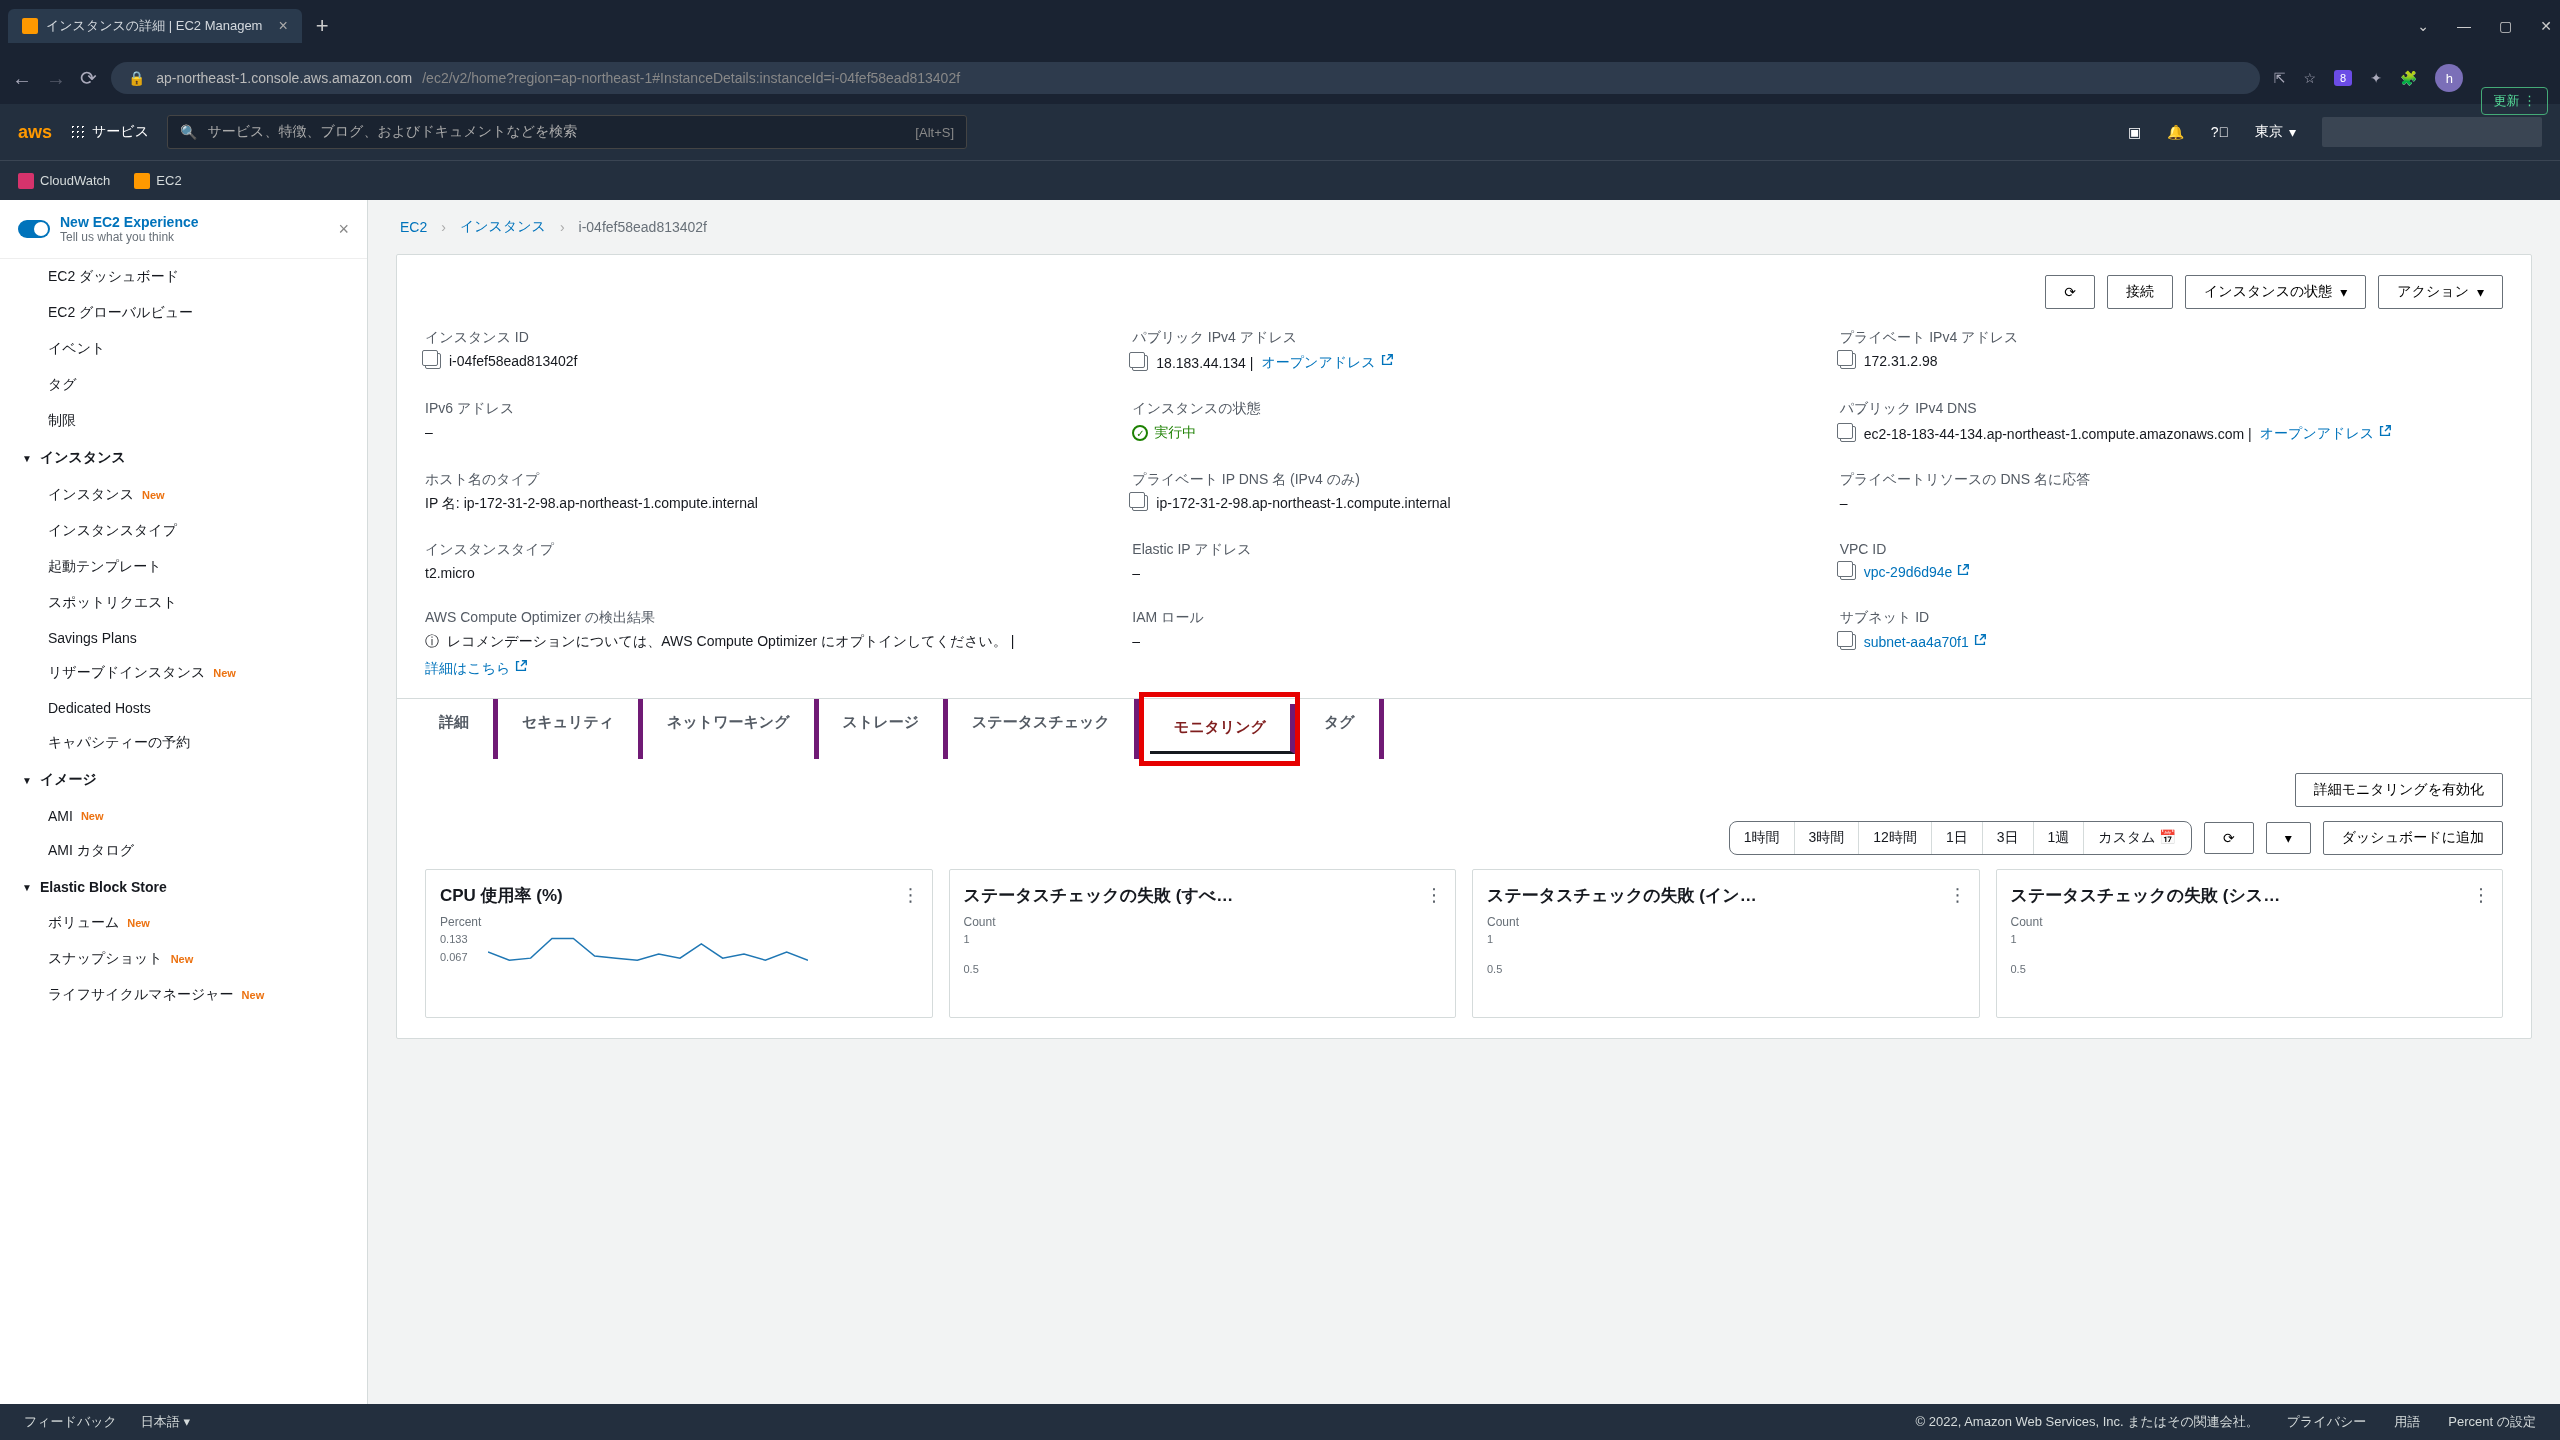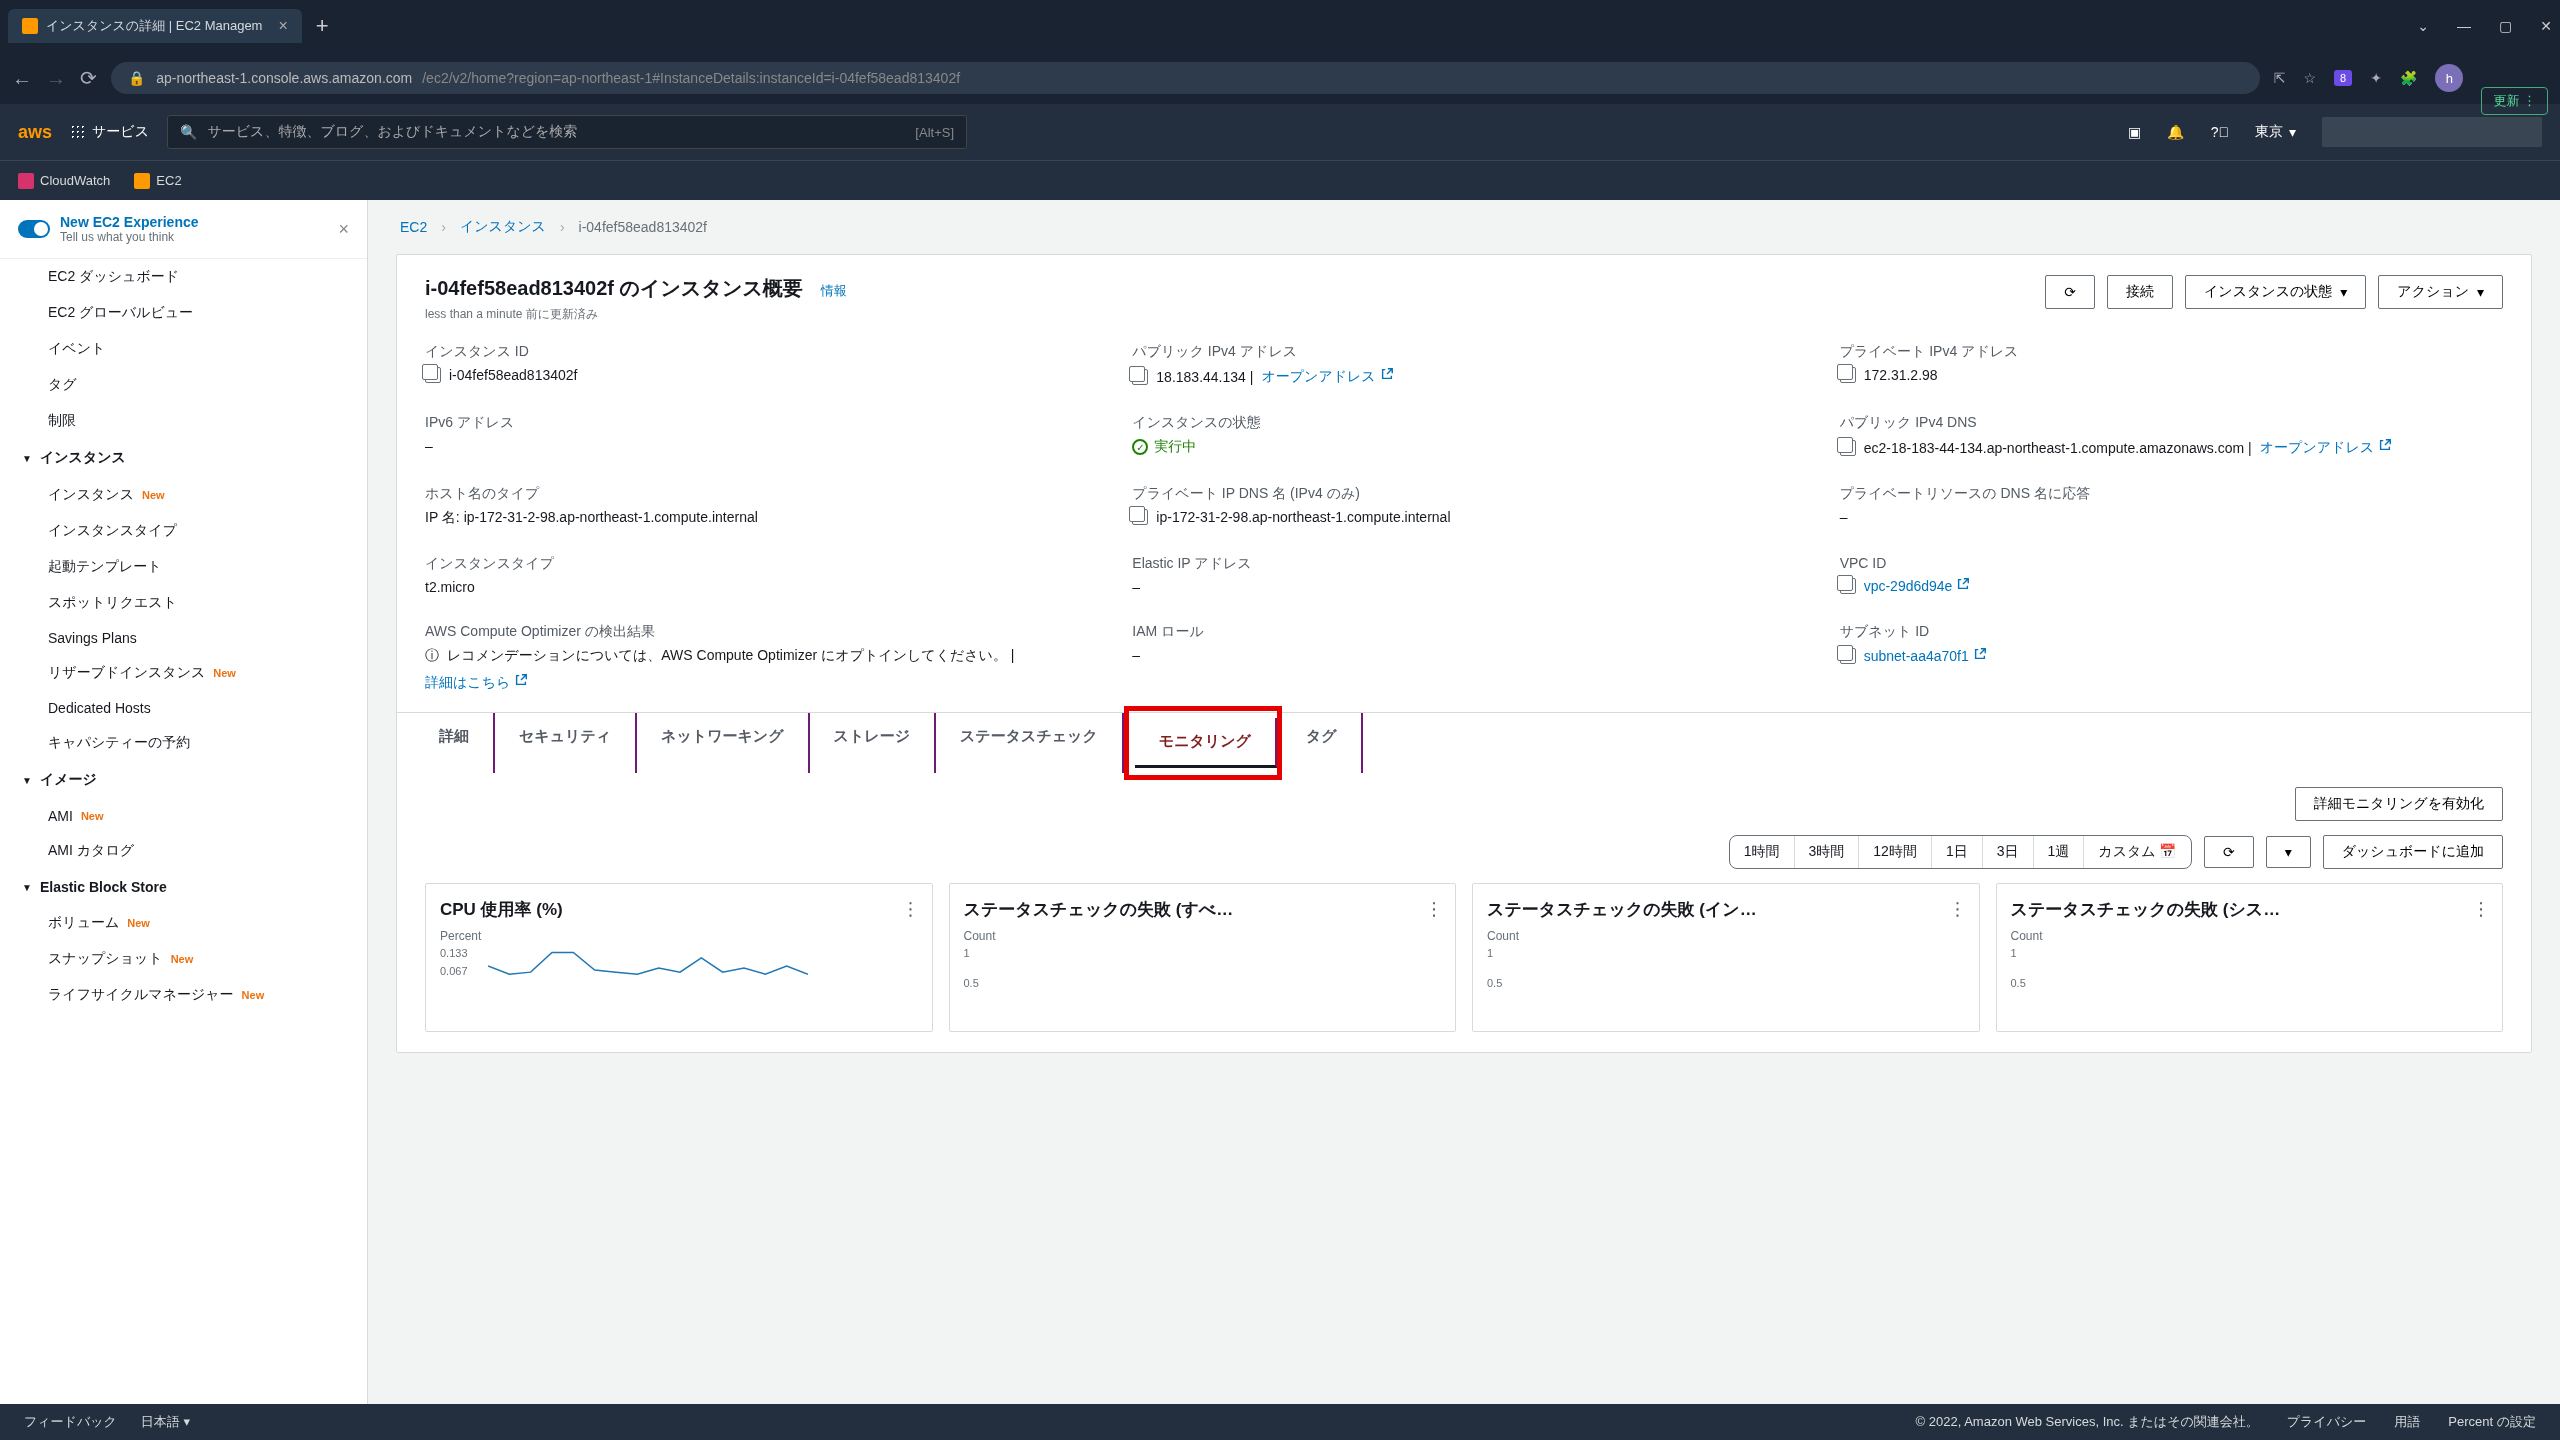--- a/index.html
+++ b/index.html
@@ -77,21 +77,21 @@
 .detail-label { color: #545b64; font-size: 14px; margin-bottom: 6px; }
 .detail-value { font-size: 14px; display: flex; align-items: center; gap: 8px; flex-wrap: wrap; }
 .copy-icon { width: 16px; height: 16px; border: 1.5px solid #687078; border-radius: 2px; position: relative; cursor: pointer; flex-shrink: 0; }
 .copy-icon::before { content: ''; position: absolute; left: -4px; top: -4px; width: 14px; height: 14px; border: 1.5px solid #687078; border-radius: 2px; background: #fff; }
 .link { color: #0073bb; text-decoration: none; }
 .status-ok { color: #1d8102; display: flex; align-items: center; gap: 6px; }
 .status-circle { width: 16px; height: 16px; border: 2px solid #1d8102; border-radius: 50%; display: flex; align-items: center; justify-content: center; font-size: 10px; }
 
 
 .tabbar { border-top: 1px solid #d5dbdb; padding: 0 18px; display: flex; }
-.tab-item { padding: 14px 24px; font-size: 15px; font-weight: bold; color: #545b64; cursor: pointer; border-right: 2px solid #701a75; }
+.tab-item { padding: 14px 24px; font-size: 15px; font-weight: bold; color: #545b64; cursor: pointer; border-right: 5px solid #701a75; }
 .tab-item.active { color: #7f1d1d; border-bottom: 3px solid #16191f; margin-left: 6px; }
 .tab-highlight { border: 5px solid #e60000; margin: -7px 0; padding: 7px 0; }
 
 
 .mon-toolbar { display: flex; justify-content: flex-end; padding: 14px 28px; }
 .mon-toolbar2 { display: flex; justify-content: flex-end; padding: 0 28px 14px; gap: 12px; align-items: center; }
 .time-range { display: flex; border: 1px solid #687078; border-radius: 8px; overflow: hidden; }
 .time-range span { padding: 7px 14px; border-right: 1px solid #d5dbdb; cursor: pointer; font-size: 14px; }
 .time-range span:last-child { border-right: none; }
 
@@ -219,25 +219,20 @@
     <div class="breadcrumb">
       <a href="#">EC2</a>
       <span class="bc-sep">›</span>
       <a href="#">インスタンス</a>
       <span class="bc-sep">›</span>
       <span>i-04fef58ead813402f</span>
     </div>
 
     <div class="panel">
       <div class="panel-header">
-        <div class="panel-title-area">
-          <h2>i-04fef58ead813402f のインスタンス概要</h2>
-          <a class="info-link">情報</a>
-          <div class="updated-text">less than a minute 前に更新済み</div>
-        </div>
         <div class="panel-actions">
           <button class="btn">
               <span>⟳</span>
             </button>
           <button class="btn">接続</button>
           <button class="btn"><span>インスタンスの状態</span> ▾</button>
           <button class="btn"><span>アクション</span> ▾</button>
         </div>
       </div>
 

